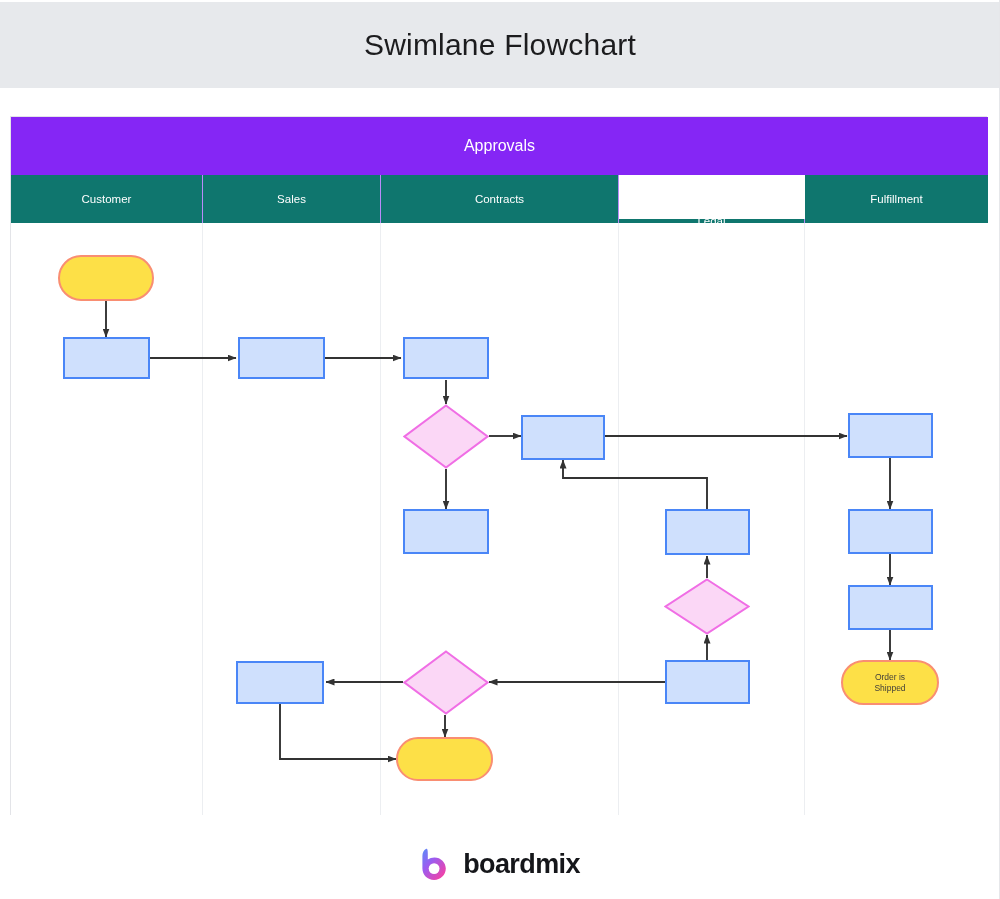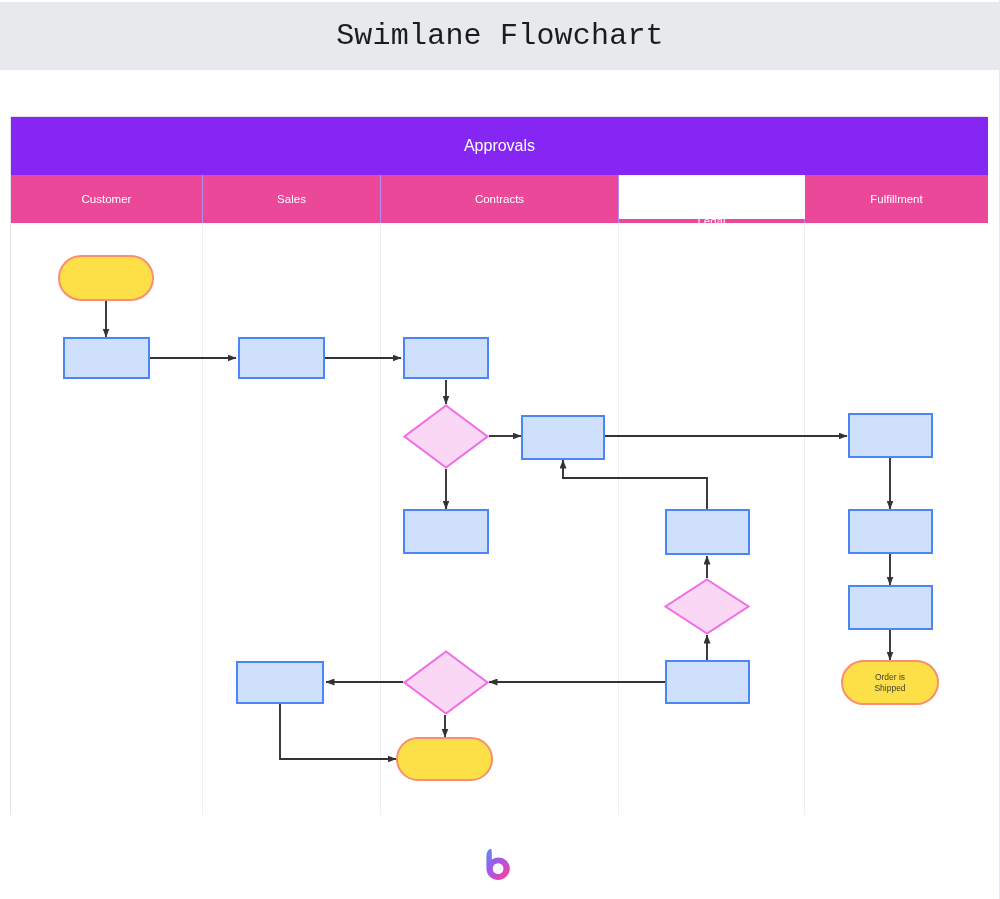--- a/index.html
+++ b/index.html
@@ -21,26 +21,25 @@
     border-right: 1px solid #e6e7ea;
     box-sizing: border-box;
   }
 
   
   #title-bar {
     position: absolute;
     left: 0;
     top: 2px;
     width: 1000px;
-    height: 68px;
+    height: 86px;
     background: #e7e9ec;
     display: flex;
     align-items: center;
     justify-content: center;
-    font-family: Liberation Mono, monospace;
   }
   #title-bar .title-text {
     font-size: 30px;
     font-weight: 400;
     color: #1c1c1e;
     letter-spacing: 0.2px;
   }
 
   
   #swimlane {
@@ -69,21 +68,21 @@
   }
   #lane-headers {
     position: absolute;
     left: 0;
     top: 58px;
     width: 977px;
     height: 48px;
     display: flex;
   }
   .lane-header {
-    background: #ec4899;
+    background: #0f766e;
     color: #ffffff;
     font-size: 11.5px;
     display: flex;
     align-items: center;
     justify-content: center;
     border-right: 1px solid #b98bf9;
     box-sizing: border-box;
   }
   .lane-header:last-child { border-right: none; }
 
@@ -293,15 +292,16 @@
       <defs>
         <linearGradient id="bm-grad" x1="0" y1="0" x2="0.85" y2="1">
           <stop offset="0%" stop-color="#5b8df8"></stop>
           <stop offset="42%" stop-color="#9b5cf0"></stop>
           <stop offset="100%" stop-color="#fa3fa0"></stop>
         </linearGradient>
       </defs>
       <path d="M6.2 1.8 C3.6 3.2 2.4 5.6 2.4 9.2 L2.4 21.5 C2.4 28.0 7.6 33.0 14.1 33.0 C20.6 33.0 25.8 28.0 25.8 21.6 C25.8 15.3 20.8 10.4 14.5 10.4 C11.9 10.4 9.6 11.2 7.8 12.6 L7.8 6.4 C7.8 3.2 7.4 1.3 6.2 1.8 Z" fill="url(#bm-grad)"></path>
       <circle cx="14.1" cy="21.6" r="5.4" fill="#ffffff"></circle>
     </svg>
+    <span class="logo-word">boardmix</span>
   </div>
 
 </div>
 
 </body></html>

